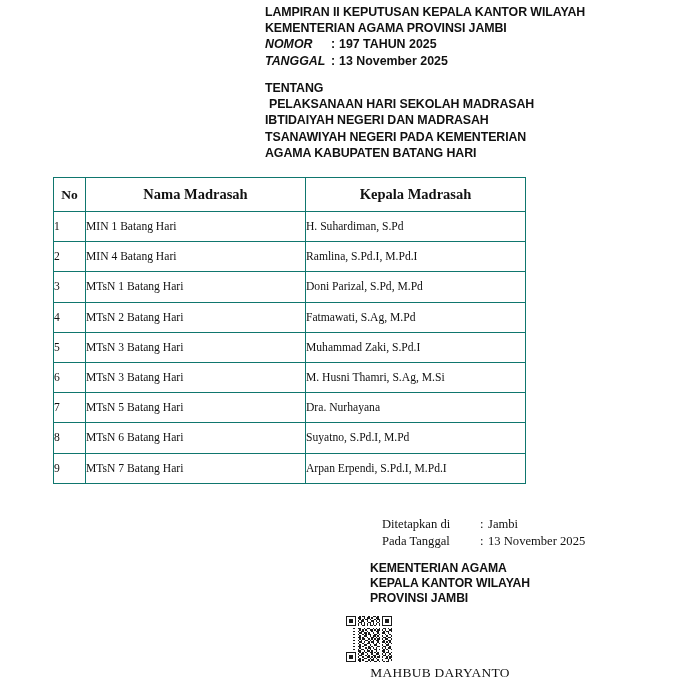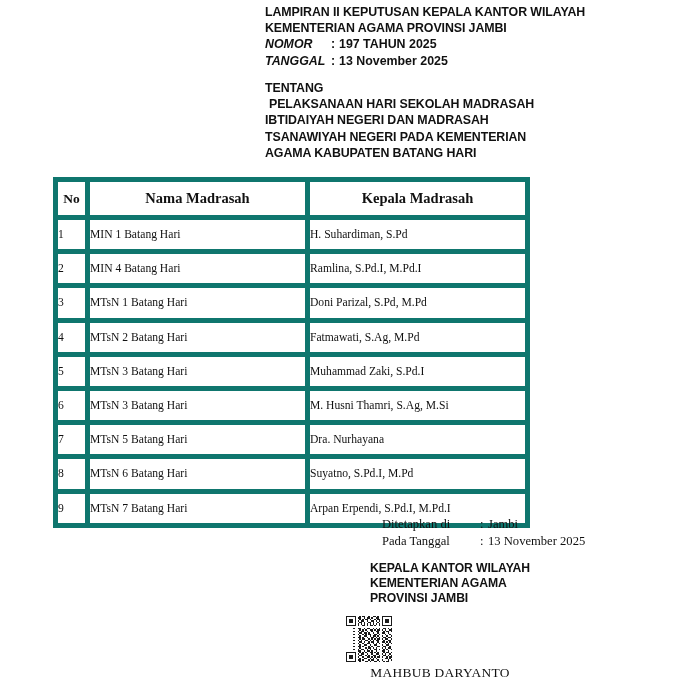--- a/index.html
+++ b/index.html
@@ -73,21 +73,21 @@
     top: 177px;
     width: 472px;
   }
   table.doc-table {
     border-collapse: collapse;
     width: 472px;
     table-layout: fixed;
   }
   table.doc-table th,
   table.doc-table td {
-    border: 5px solid #0f766e;
+    border: 1px solid #0f766e;
     padding: 0;
     vertical-align: middle;
   }
   .col-no { width: 32px; }
   .col-nama { width: 220px; }
   .col-kepala { width: 220px; }
 
   thead th {
     height: 33px;
     font-family: "Liberation Serif", serif;
@@ -268,22 +268,22 @@
       <span>Jambi</span>
     </div>
     <div class="sig-kv">
       <span class="sig-kv-key">Pada Tanggal</span>
       <span class="sig-kv-sep">:</span>
       <span>13 November 2025</span>
     </div>
   </div>
 
   <div class="sig-office">
+    <div class="sig-office-line">KEMENTERIAN AGAMA</div>
     <div class="sig-office-line">KEPALA KANTOR WILAYAH</div>
-    <div class="sig-office-line">KEMENTERIAN AGAMA</div>
     <div class="sig-office-line">PROVINSI JAMBI</div>
   </div>
 
   <div class="qr-holder">
     <svg width="50" height="50" viewBox="0 0 33 33" shape-rendering="crispEdges" aria-hidden="true">
       <rect width="33" height="33" fill="#ffffff"></rect>
       <g fill="#1a1a1a">
 
         <rect x="1" y="1" width="7" height="1"></rect>
           <rect x="1" y="7" width="7" height="1"></rect>

